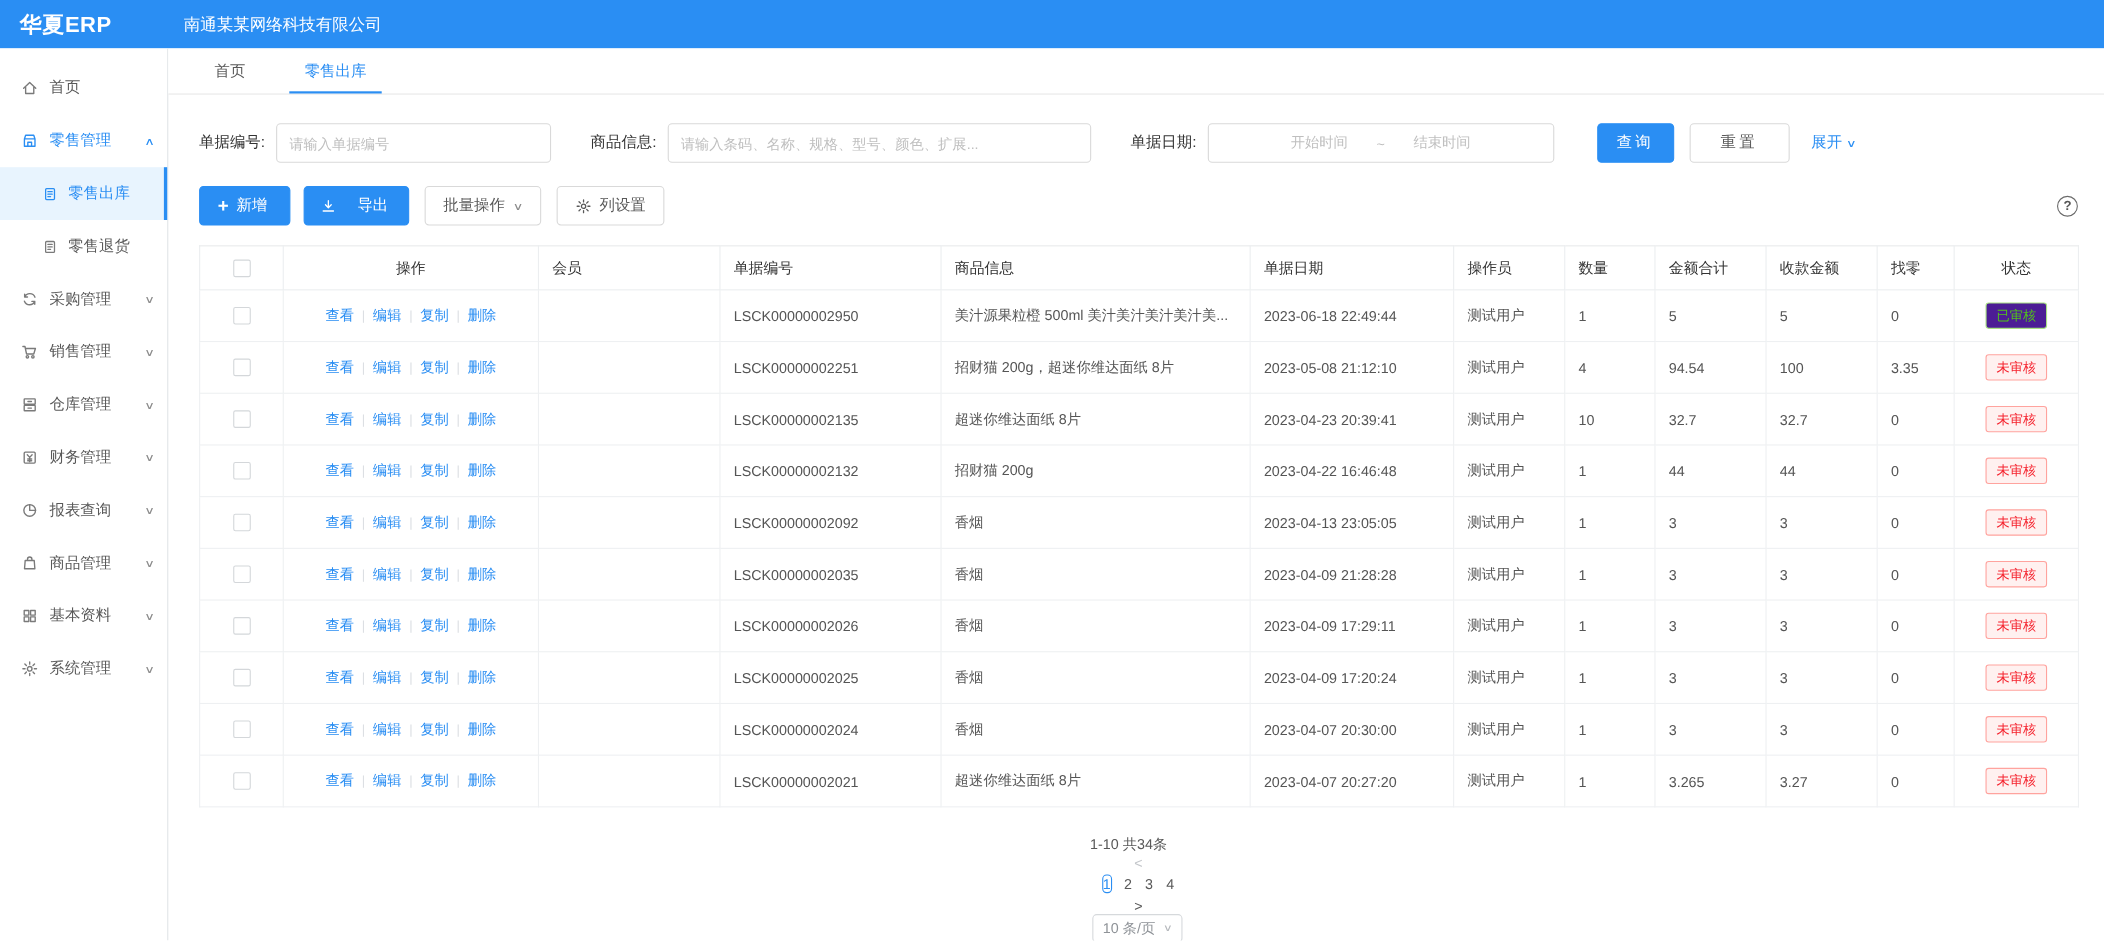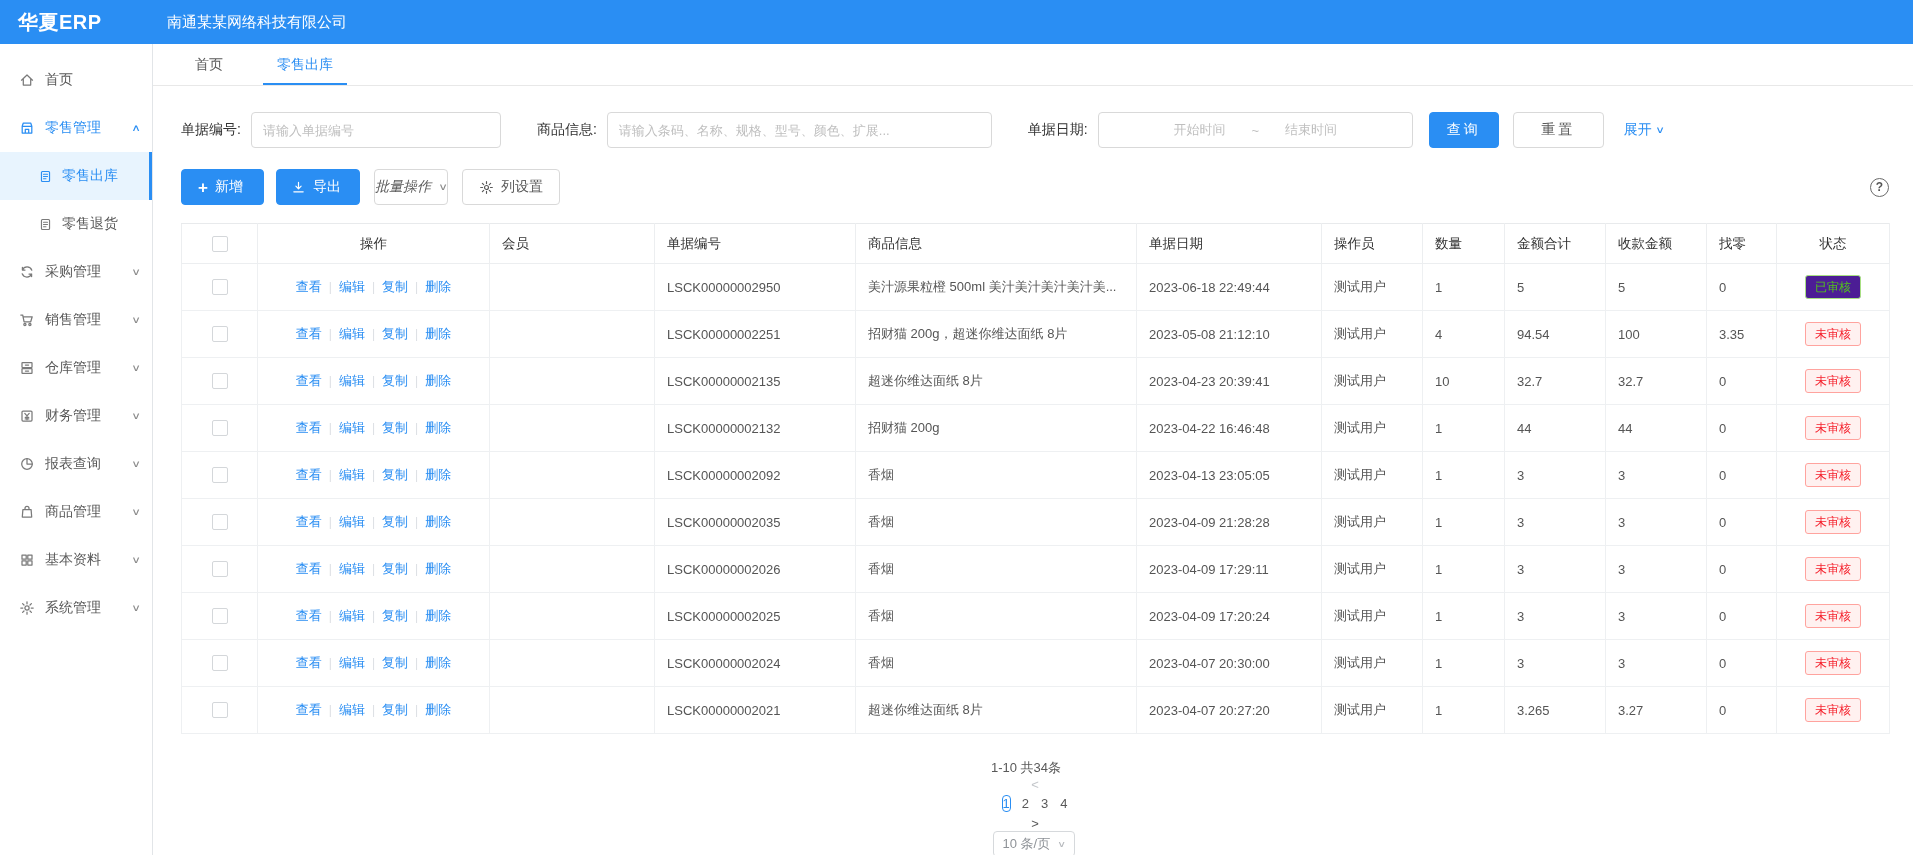--- a/index.html
+++ b/index.html
@@ -50,31 +50,31 @@
     font-size:13px; color:#333; outline:none; font-family:inherit; }
   .f-input::placeholder { color:#bfbfbf; }
   .inp-bill { width:250px; margin-right:36px; }
   .inp-product { width:385px; margin-right:36px; }
   .daterange { width:315px; height:36px; border:1px solid #d9d9d9; border-radius:4px;
     display:flex; align-items:center; justify-content:center; gap:26px; color:#bfbfbf; cursor:text; }
   .btn { height:36px; border-radius:4px; border:1px solid #d9d9d9; background:#fff; color:#595959;
     font-size:14px; display:inline-flex; align-items:center; justify-content:center; cursor:pointer;
     font-family:inherit; }
   .btn--primary { background:#2a8ef3; border-color:#2a8ef3; color:#fff; }
-  .btn-search { width:70px; margin-left:16px; letter-spacing:3px; }
+  .btn-search { width:70px; margin-left:39px; letter-spacing:3px; }
   .btn-reset { width:91px; margin-left:14px; letter-spacing:3px; }
   .expand-link { color:#2a8ef3; font-size:14px; margin-left:20px; cursor:pointer; display:flex; align-items:center; gap:4px; }
   .expand-link .chev { font-size:11px; transform:scale(1.2,.85); }
 
   .toolbar { display:flex; align-items:center; margin-top:21px; }
   .btn-add { padding:0 20px 0 16px; margin-right:12px; gap:7px; }
   .btn-add .plus { font-size:17px; font-weight:bold; line-height:1; }
-  .btn-export { padding:0 18px 0 14px; margin-right:14px; gap:7px; }
+  .btn-export { padding:0 18px 0 14px; margin-right:14px; gap:19px; }
   .btn-export svg { width:15px; height:15px; }
-  .btn-batch { padding:0 0; margin-right:14px; gap:8px;font-style:italic; }
+  .btn-batch { padding:0 16px; margin-right:14px; gap:8px; }
   .btn-batch .chev { font-size:11px; color:#8c8c8c; transform:scale(1.2,.85); }
   .btn-cols { padding:0 16px; gap:7px; }
   .btn-cols svg { width:15px; height:15px; color:#595959; }
   .help { margin-left:auto; width:19px; height:19px; border:1.4px solid #6b6b6b; border-radius:50%;
     color:#555; font-size:12px; font-weight:bold; display:flex; align-items:center; justify-content:center; cursor:pointer; }
 
   
   table { border-collapse:collapse; table-layout:fixed; width:1708px; margin-top:18px; }
   th { height:40px; font-size:13.5px; font-weight:500; color:#333; text-align:left; padding:0 12px;
     border:1px solid #eceef0; border-top-color:#e8eaec; background:#fff; white-space:nowrap; }

